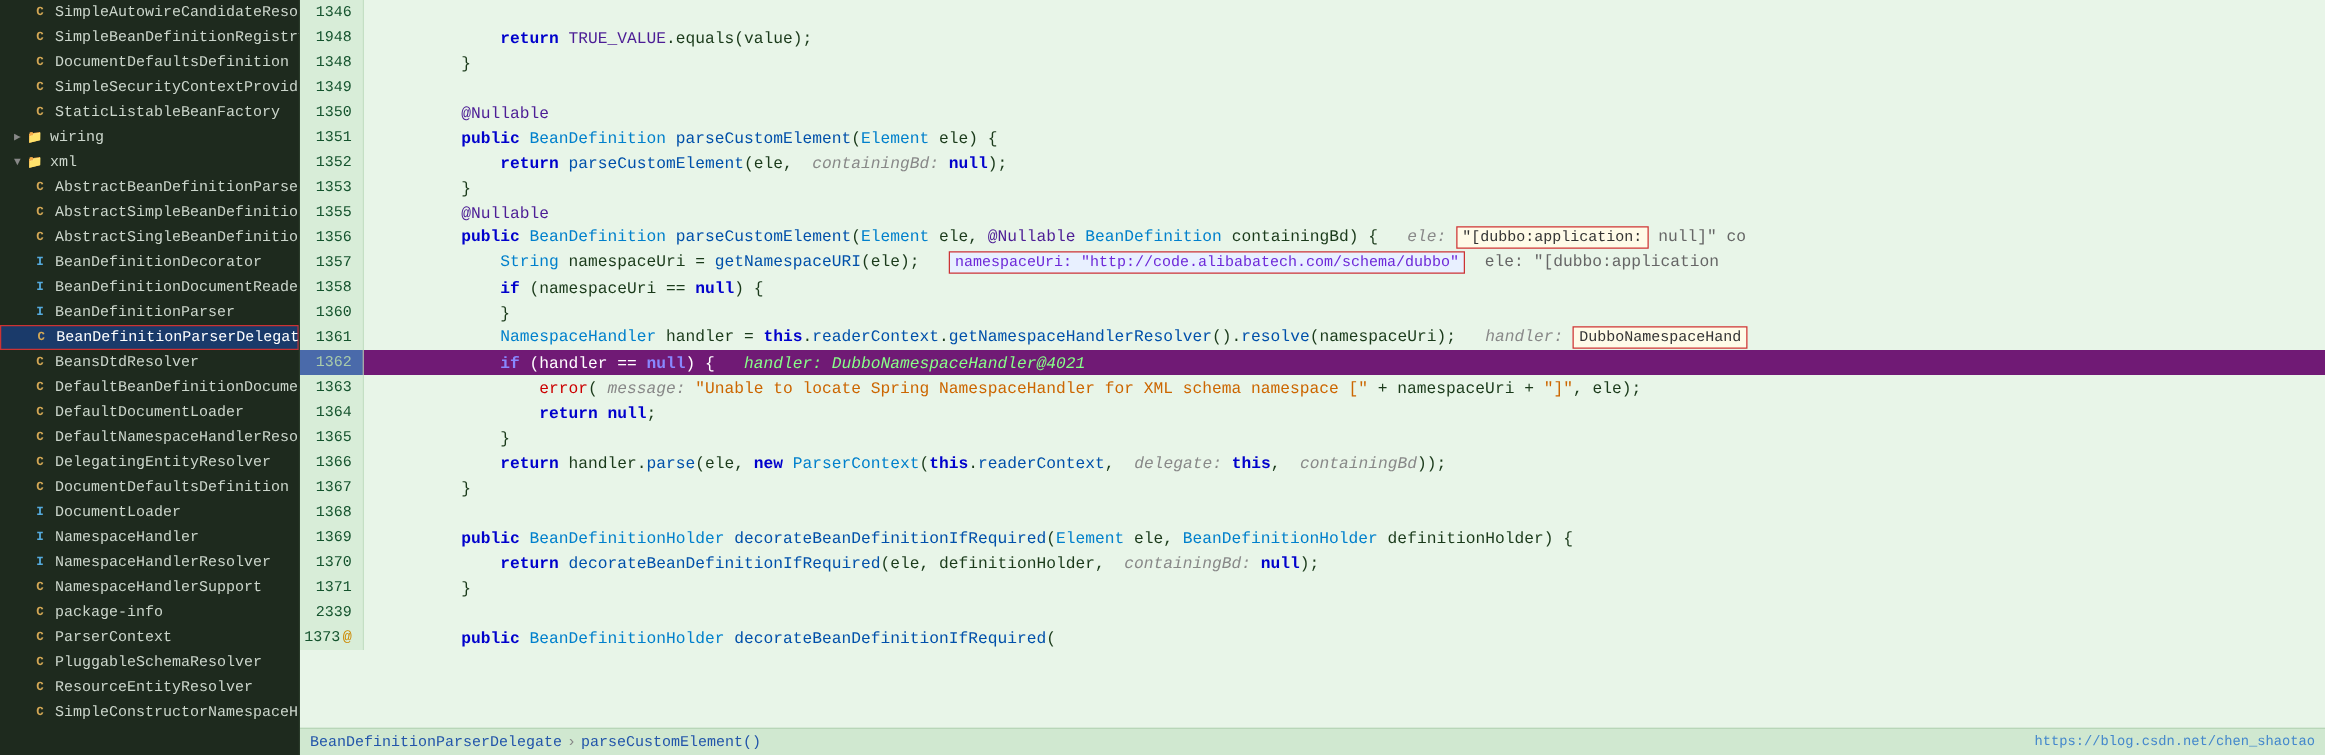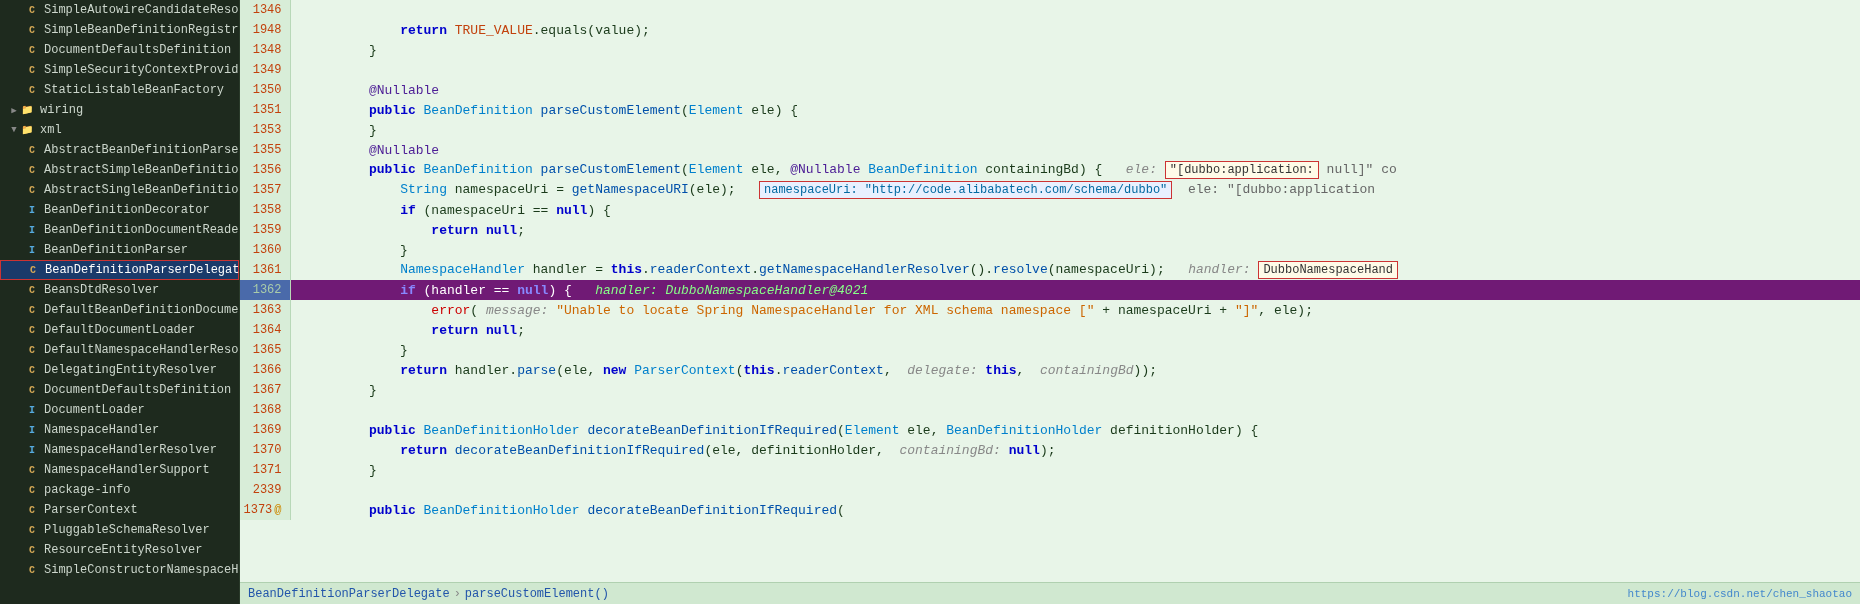--- a/index.html
+++ b/index.html
@@ -92,21 +92,21 @@
       height: 20px;
     }
     .code-row.highlighted { background: #4a6aaa !important; padding-left: 44px; }
     .code-row.highlighted td { color: #ffffff; }
 
     .line-num {
       width: 50px;
       min-width: 50px;
       text-align: right;
       padding-right: 8px;
-      color: #c2410c;
+      color: #14532d;
       background: #d8edd8;
       user-select: none;
       font-size: 12px;
       border-right: 1px solid #b8d8b8;
       position: sticky;
       left: 0;
     }
     .line-num.has-annotation::after {
       content: '@';
       color: #cc8800;
@@ -138,21 +138,21 @@
       border: 1px solid #cc3333;
       color: #333;
       font-size: 12px;
       padding: 1px 4px;
       white-space: nowrap;
     }
     .tooltip-box-blue {
       display: inline-block;
       background: #e8f0ff;
       border: 1px solid #cc3333;
-      color: #0369a1;
+      color: #6d28d9;
       font-size: 12px;
       padding: 1px 4px;
       white-space: nowrap;
     }
 
     .breadcrumb-bar {
       height: 22px;
       background: #d0e8d0;
       display: flex;
       align-items: center;
@@ -298,21 +298,21 @@
     <table class="code-table">
       <tbody>
 
         <tr class="code-row">
           <td class="line-num">1346</td>
           <td class="code-content">&nbsp;</td>
         </tr>
 
         <tr class="code-row">
           <td class="line-num">1948</td>
-          <td class="code-content">            <span class="kw-return">return</span> <span style="color:#c2410c">TRUE_VALUE</span>.equals(value);</td>
+          <td class="code-content">            <span class="kw-return">return</span> <span style="color:#4c1d95">TRUE_VALUE</span>.equals(value);</td>
         </tr>
 
         <tr class="code-row">
           <td class="line-num">1348</td>
           <td class="code-content">        }</td>
         </tr>
 
         <tr class="code-row">
           <td class="line-num">1349</td>
           <td class="code-content">&nbsp;</td>
@@ -321,20 +321,24 @@
         <tr class="code-row">
           <td class="line-num">1350</td>
           <td class="code-content">        <span class="annotation">@Nullable</span></td>
         </tr>
 
         <tr class="code-row">
           <td class="line-num">1351</td>
           <td class="code-content">        <span class="kw">public</span> <span class="type">BeanDefinition</span> <span style="color:#0050aa">parseCustomElement</span>(<span class="type">Element</span> ele) {</td>
         </tr>
 
+        <tr class="code-row">
+          <td class="line-num">1352</td>
+          <td class="code-content">            <span class="kw-return">return</span> <span style="color:#0050aa">parseCustomElement</span>(ele, <span class="param-hint"> containingBd:</span> <span class="null-kw">null</span>);</td>
+        </tr>
 
         <tr class="code-row">
           <td class="line-num">1353</td>
           <td class="code-content">        }</td>
         </tr>
 
 
         <tr class="code-row">
           <td class="line-num">1355</td>
           <td class="code-content">        <span class="annotation">@Nullable</span></td>
@@ -348,24 +352,20 @@
         <tr class="code-row">
           <td class="line-num">1357</td>
           <td class="code-content">            <span class="type">String</span> namespaceUri = <span style="color:#0050aa">getNamespaceURI</span>(ele);&nbsp;&nbsp; <span class="tooltip-box-blue">namespaceUri: "http://code.alibabatech.com/schema/dubbo"</span> <span style="color:#666"> ele: "[dubbo:application</span></td>
         </tr>
 
         <tr class="code-row">
           <td class="line-num">1358</td>
           <td class="code-content">            <span class="kw">if</span> (namespaceUri == <span class="null-kw">null</span>) {</td>
         </tr>
 
-        <tr class="code-row">
-          <td class="line-num">1359</td>
-          <td class="code-content">                <span class="kw-return">return</span> <span class="null-kw">null</span>;</td>
-        </tr>
 
         <tr class="code-row">
           <td class="line-num">1360</td>
           <td class="code-content">            }</td>
         </tr>
 
         <tr class="code-row">
           <td class="line-num">1361</td>
           <td class="code-content">            <span class="type">NamespaceHandler</span> handler = <span class="this-kw">this</span>.<span style="color:#0050aa">readerContext</span>.<span style="color:#0050aa">getNamespaceHandlerResolver</span>().<span style="color:#0050aa">resolve</span>(namespaceUri);&nbsp;&nbsp; <span class="param-hint">handler:</span> <span class="tooltip-box">DubboNamespaceHand</span></td>
         </tr>

